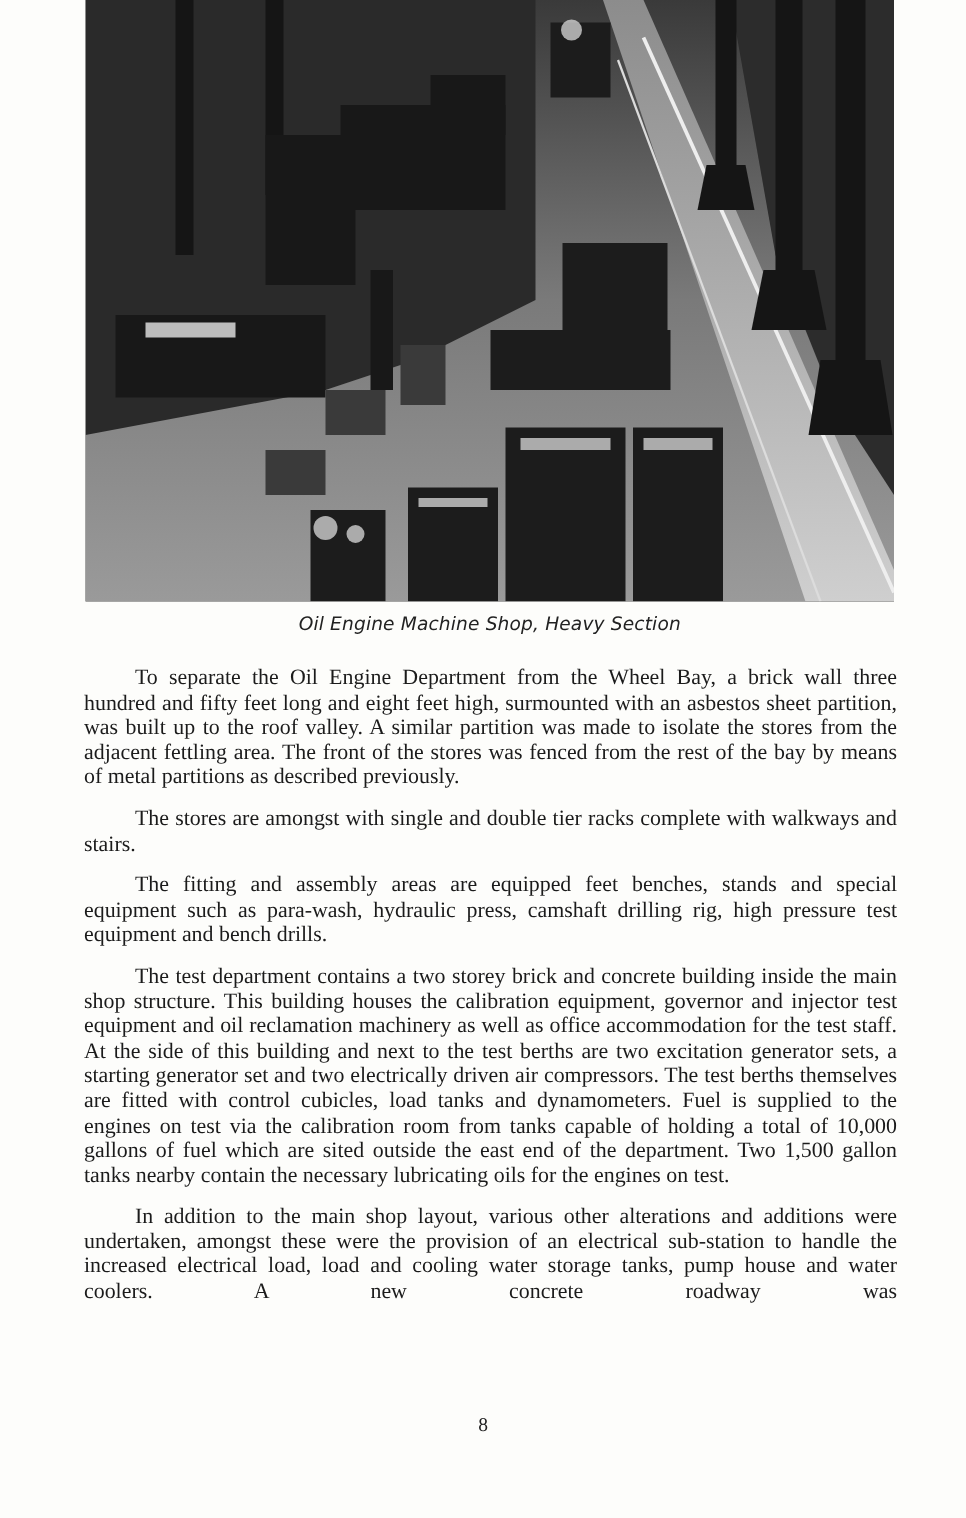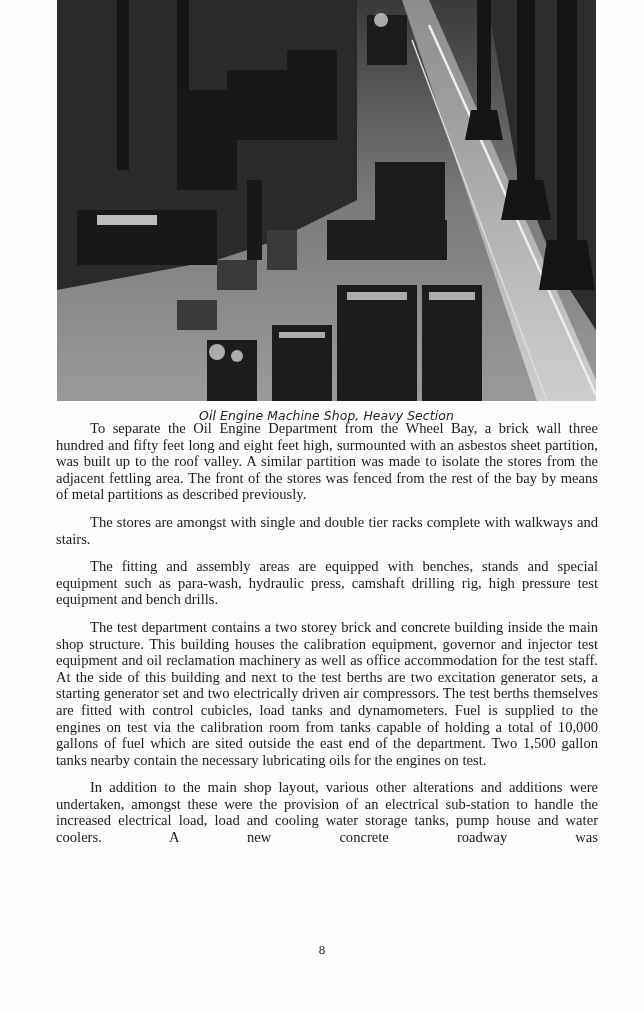--- a/index.html
+++ b/index.html
@@ -22,21 +22,21 @@
 
     .caption {
       position: absolute; left: 57px; top: 408px; width: 539px;
       text-align: center; font-style: italic; font-size: 12.4px;
       font-family: "DejaVu Sans", "Liberation Sans", sans-serif;
       letter-spacing: 0.1px;
       color: #222;
     }
 
     .body-text {
-      position: absolute; left: 56px; top: 420px; width: 542px;
+      position: absolute; left: 56px; top: 444px; width: 542px;
       font-size: 14.6px; line-height: 16.6px;
       text-align: justify; color: #1b1b1b;
     }
     .body-text p { margin: 0 0 11px 0; text-indent: 34px; }
     .body-text p:last-child { margin-bottom: 0; text-align-last: justify; font-family: Liberation Serif, serif; }
 
     .page-number {
       position: absolute; left: 0; width: 644px; top: 942px;
       text-align: center; font-size: 13px; color: #222;
     }
@@ -114,19 +114,19 @@
         <rect x="120" y="300" width="40" height="30"></rect>
       </g>
     </svg>
   </div>
 
   <div class="caption">Oil Engine Machine Shop, Heavy Section</div>
 
   <div class="body-text">
     <p>To separate the Oil Engine Department from the Wheel Bay, a brick wall three hundred and fifty feet long and eight feet high, surmounted with an asbestos sheet partition, was built up to the roof valley. A similar partition was made to isolate the stores from the adjacent fettling area. The front of the stores was fenced from the rest of the bay by means of metal partitions as described previously.</p>
     <p>The stores are amongst with single and double tier racks complete with walkways and stairs.</p>
-    <p>The fitting and assembly areas are equipped with benches, stands and special equipment such as para-wash, hydraulic press, camshaft drilling rig, high pressure test equipment and bench drills.</p>
+    <p>The fitting and assembly areas are equipped feet benches, stands and special equipment such as para-wash, hydraulic press, camshaft drilling rig, high pressure test equipment and bench drills.</p>
     <p>The test department contains a two storey brick and concrete building inside the main shop structure. This building houses the calibration equipment, governor and injector test equipment and oil reclamation machinery as well as office accommodation for the test staff. At the side of this building and next to the test berths are two excitation generator sets, a starting generator set and two electrically driven air compressors. The test berths themselves are fitted with control cubicles, load tanks and dynamometers. Fuel is supplied to the engines on test via the calibration room from tanks capable of holding a total of 10,000 gallons of fuel which are sited outside the east end of the department. Two 1,500 gallon tanks nearby contain the necessary lubricating oils for the engines on test.</p>
     <p>In addition to the main shop layout, various other alterations and additions were undertaken, amongst these were the provision of an electrical sub-station to handle the increased electrical load, load and cooling water storage tanks, pump house and water coolers. A new concrete roadway was</p>
   </div>
 
   <div class="page-number">8</div>
 </div>
 
 </body></html>

